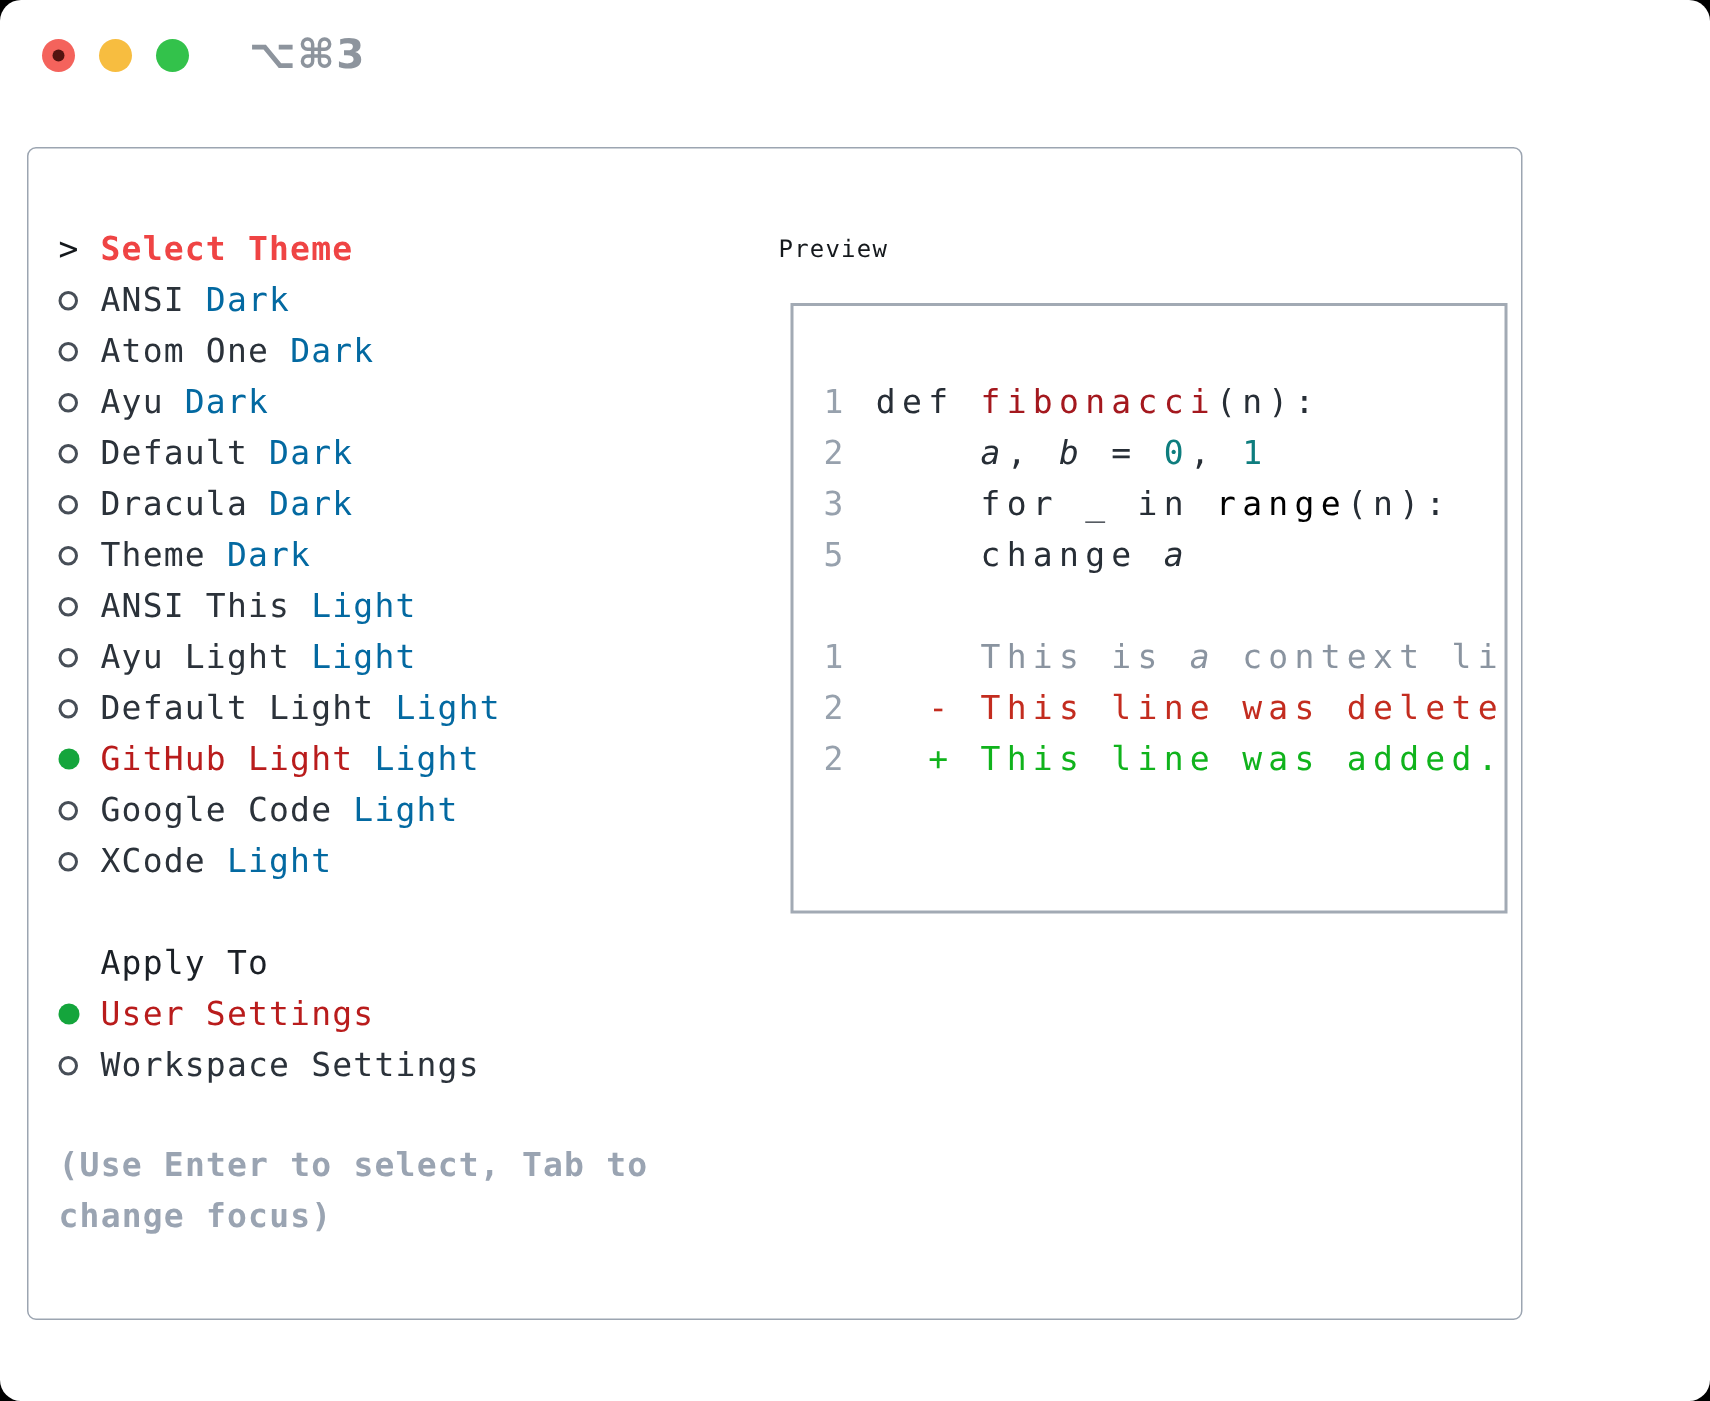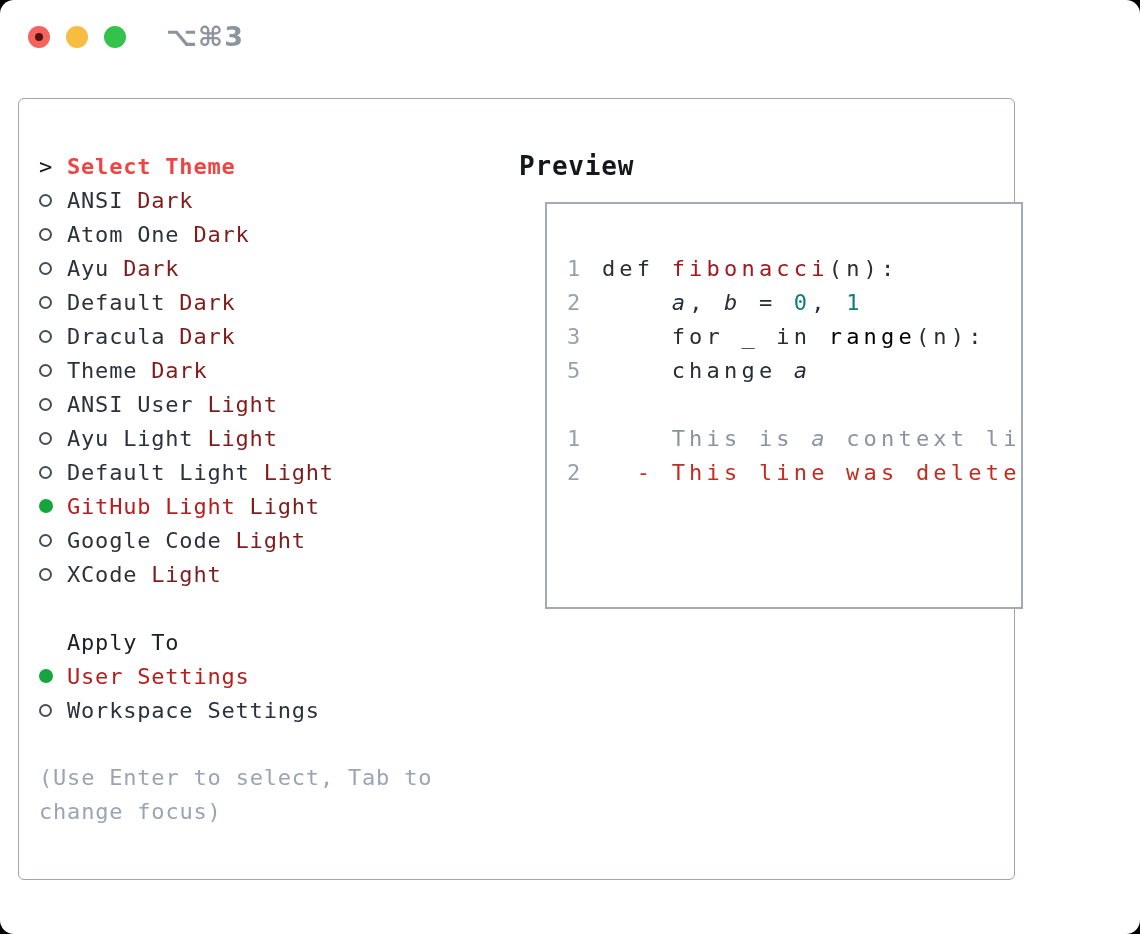--- a/index.html
+++ b/index.html
@@ -30,30 +30,30 @@
   .row { display:flex; align-items:center; height:34px; font-size:22px;
          letter-spacing:0.8px; white-space:pre; }
   .bullet-cell { width:28px; flex:0 0 28px; display:flex; align-items:center; }
   .radio { width:13px; height:13px; border:2px solid #474e57; border-radius:50%; }
   .radio.on { width:14px; height:14px; border:none; background:#14a53c; }
   .caret { color:#14181c; font-size:22px; }
   .hdr { font-weight:bold; color:#ef4444; }
   .hdr2 { color:#1b2026; }
   .item-name { color:#2b323a; }
   .item-name.sel { color:#b91c1c; }
-  .item-tag { color:#7f1d1d; }
+  .item-tag { color:#0369a1; }
   .spacer { height:34px; }
   .hint { height:34px; line-height:34px; font-size:22px; letter-spacing:0.8px;
-          color:#9aa4b2; white-space:pre; }
+          color:#9aa4b2; white-space:pre;font-weight:bold; }
 
   
   .right-col { position:absolute; left:482px; top:50px; }
-  .preview-hdr { height:34px; line-height:34px; padding-left:18px; font-size:26px;
-                 font-weight:bold; color:#14181c; letter-spacing:0.8px; }
-  .preview-box { margin-left:44px; margin-top:19px; width:478px; height:407px;
+  .preview-hdr { height:34px; line-height:34px; padding-left:18px; font-size:16px;
+                 font-weight:normal; color:#14181c; letter-spacing:0.8px; }
+  .preview-box { margin-left:26px; margin-top:19px; width:478px; height:407px;
                  border:2px solid #a2aab4; background:#fff;
                  padding:48px 0 0 20px; overflow:hidden; }
   .code-line { height:34px; line-height:34px; font-size:22px; letter-spacing:4.2px;
                white-space:pre; }
   .tk-ln  { color:#97a1ad; }
   .tk-p   { color:#272e36; }
   .tk-k   { color:#272e36; }
   .tk-fn  { color:#a4181e; }
   .tk-num { color:#0e7d7e; }
   .tk-call{ color:#000000; }
@@ -82,21 +82,21 @@
         <span class="bullet-cell"><span class="caret">&gt;</span></span>
         <span class="hdr">Select Theme</span>
       </div>
       <div id="theme-list">
           <div class="row"><span class="bullet-cell"><span class="radio"></span></span><span class="item-name">ANSI</span><span class="item-tag"> Dark</span></div>
           <div class="row"><span class="bullet-cell"><span class="radio"></span></span><span class="item-name">Atom One</span><span class="item-tag"> Dark</span></div>
           <div class="row"><span class="bullet-cell"><span class="radio"></span></span><span class="item-name">Ayu</span><span class="item-tag"> Dark</span></div>
           <div class="row"><span class="bullet-cell"><span class="radio"></span></span><span class="item-name">Default</span><span class="item-tag"> Dark</span></div>
           <div class="row"><span class="bullet-cell"><span class="radio"></span></span><span class="item-name">Dracula</span><span class="item-tag"> Dark</span></div>
           <div class="row"><span class="bullet-cell"><span class="radio"></span></span><span class="item-name">Theme</span><span class="item-tag"> Dark</span></div>
-          <div class="row"><span class="bullet-cell"><span class="radio"></span></span><span class="item-name">ANSI User</span><span class="item-tag"> Light</span></div>
+          <div class="row"><span class="bullet-cell"><span class="radio"></span></span><span class="item-name">ANSI This</span><span class="item-tag"> Light</span></div>
           <div class="row"><span class="bullet-cell"><span class="radio"></span></span><span class="item-name">Ayu Light</span><span class="item-tag"> Light</span></div>
           <div class="row"><span class="bullet-cell"><span class="radio"></span></span><span class="item-name">Default Light</span><span class="item-tag"> Light</span></div>
           <div class="row"><span class="bullet-cell"><span class="radio on"></span></span><span class="item-name sel">GitHub Light</span><span class="item-tag"> Light</span></div>
           <div class="row"><span class="bullet-cell"><span class="radio"></span></span><span class="item-name">Google Code</span><span class="item-tag"> Light</span></div>
           <div class="row"><span class="bullet-cell"><span class="radio"></span></span><span class="item-name">XCode</span><span class="item-tag"> Light</span></div>
         </div>
       <div class="spacer"></div>
       <div class="row">
         <span class="bullet-cell"></span>
         <span class="hdr2">Apply To</span>
@@ -113,17 +113,18 @@
     <div class="right-col">
       <div class="preview-hdr">Preview</div>
       <div class="preview-box" id="code-block">
           <div class="code-line"><span class="tk-ln">1 </span><span class="tk-k">def </span><span class="tk-fn">fibonacci</span><span class="tk-p">(n):</span></div>
           <div class="code-line"><span class="tk-ln">2 </span><span class="tk-p">    </span><span class="tk-var">a</span><span class="tk-p">, </span><span class="tk-var">b</span><span class="tk-p"> = </span><span class="tk-num">0</span><span class="tk-p">, </span><span class="tk-num">1</span></div>
           <div class="code-line"><span class="tk-ln">3 </span><span class="tk-k">    for _ in </span><span class="tk-call">range</span><span class="tk-p">(n):</span></div>
           <div class="code-line"><span class="tk-ln">5 </span><span class="tk-k">    change </span><span class="tk-var">a</span></div>
           <div class="code-line"></div>
           <div class="code-line"><span class="tk-ln">1 </span><span class="tk-ctx">    This is </span><span class="tk-ctxv">a</span><span class="tk-ctx"> context line.</span></div>
           <div class="code-line"><span class="tk-ln">2 </span><span class="tk-p">  </span><span class="tk-del">- This line was deleted.</span></div>
+          <div class="code-line"><span class="tk-ln">2 </span><span class="tk-p">  </span><span class="tk-add">+ This line was added.</span></div>
         </div>
     </div>
 
   </div>
 </div>
 
 </body></html>

